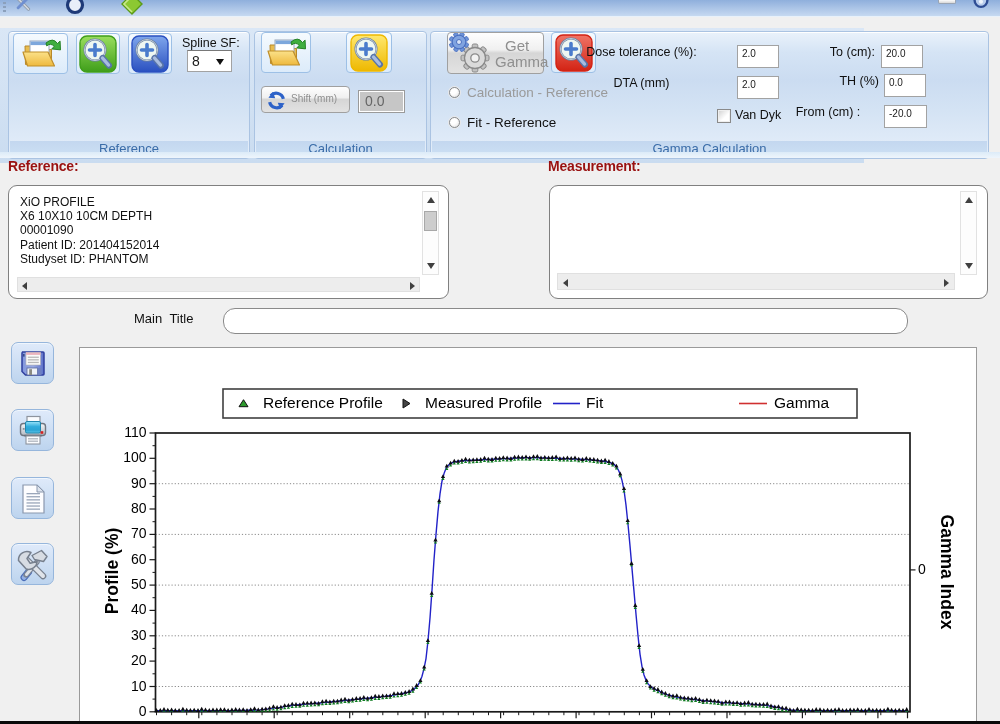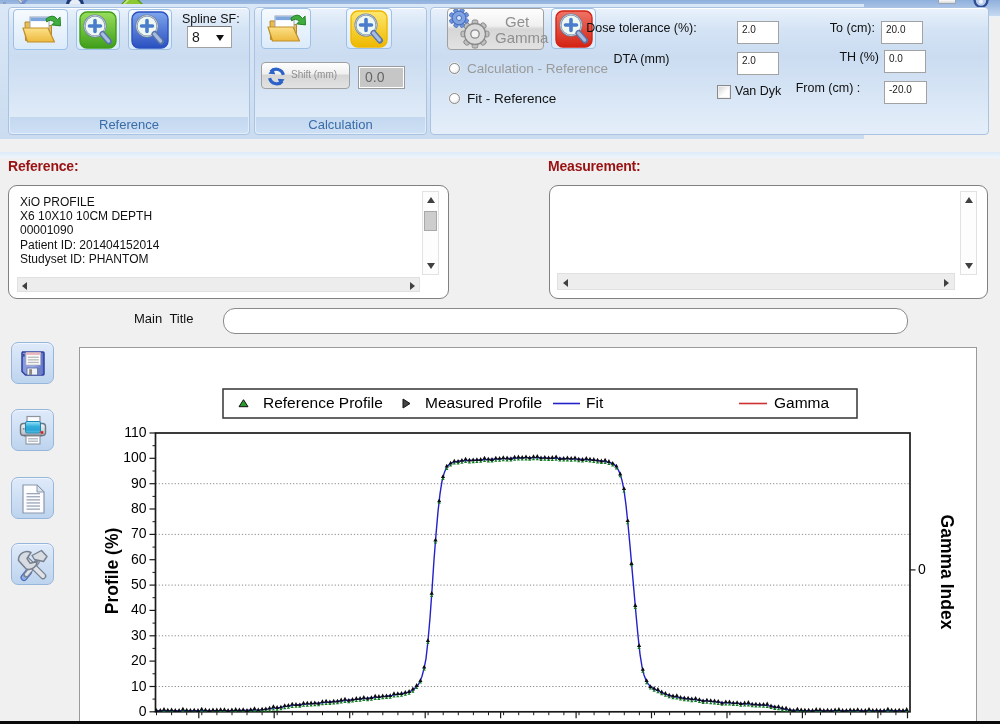--- a/index.html
+++ b/index.html
@@ -1,21 +1,21 @@
 <!DOCTYPE html>
 <html><head><meta charset="utf-8">
 <style>
 * { margin:0; padding:0; box-sizing:border-box; }
 html,body { width:1000px; height:724px; overflow:hidden; font-family:"Liberation Sans",sans-serif; background:#f0f0f0; }
 #page { position:relative; width:1000px; height:724px; }
 .abs { position:absolute; }
 
 #titlebar { left:0; top:0; width:1000px; height:17px; background:linear-gradient(#8fafdc,#c6d9f1); border-bottom:1px solid #e8f1fa; }
 
-#ribbon { left:0; top:4px; width:864px; height:135px; background:linear-gradient(#dae7f6,#cadcf0); }
+#ribbon { left:0; top:28px; width:864px; height:135px; background:linear-gradient(#dae7f6,#cadcf0); }
 #ribbonbot { left:0; top:152px; width:1000px; height:6px; background:linear-gradient(#dcebf8,#eef5fc); }
 .group { position:absolute; top:3px; height:128px; border:1px solid #aac3e2; border-radius:4px;
   background:linear-gradient(#eaf2fb 0%,#d5e4f5 16%,#cbdcf1 38%,#d4e3f4 62%,#e0ebf8 88%,#e4eefa 100%); box-shadow:inset 0 1px 0 #fff; }
 .gcap { position:absolute; left:1px; right:1px; bottom:1px; height:16px; border-radius:0 0 3px 3px;
   background:linear-gradient(#c3d7ef,#cde0f4); color:#3a6ca8; font-size:13px; text-align:center; line-height:15px; }
 .rbtn { position:absolute; border:1px solid #9dc0e6; border-radius:4px; background:linear-gradient(#f5fafe,#dcebfa); display:flex; align-items:center; justify-content:center; }
 .gray-btn { position:absolute; border:1px solid #a0a0a0; border-radius:4px;
   background:linear-gradient(#fefefe 0%,#f0f0f0 42%,#d6d6d6 50%,#e2e2e2 100%); color:#8f8f8f; }
 .field { position:absolute; background:#fff; border:1px solid #a2a2a2; font-size:10px; color:#1a1a1a; padding:2px 0 0 4px; }
 .dfield { position:absolute; background:#c6c6c6; border:1px solid #9a9a9a; box-shadow:inset 0 0 0 1px #fff; font-size:14px; color:#666; padding:2px 0 0 6px; }
@@ -219,20 +219,21 @@
     <div class="lbl" style="left:120px;top:44px;width:181px;text-align:center">DTA (mm)</div>
     <div class="field" style="left:306px;top:44px;width:42px;height:23px">2.0</div>
     <div class="abs" style="left:286px;top:77px;width:14px;height:14px;border:1px solid #8a8a8a;background:linear-gradient(135deg,#cfcfcf,#fff 60%);box-shadow:inset 0 0 0 1px #efefef"></div>
     <div class="lbl" style="left:304px;top:76px">Van Dyk</div>
     <div class="lbl" style="left:344px;top:13px;width:100px;text-align:right">To (cm):</div>
     <div class="field" style="left:450px;top:13px;width:42px;height:23px">20.0</div>
     <div class="lbl" style="left:348px;top:42px;width:100px;text-align:right">TH (%)</div>
     <div class="field" style="left:453px;top:42px;width:42px;height:23px">0.0</div>
     <div class="lbl" style="left:347px;top:73px;width:100px;text-align:center">From (cm) :</div>
     <div class="field" style="left:453px;top:73px;width:43px;height:23px">-20.0</div>
+    <div class="gcap">Gamma Calculation</div>
   </div>
 </div>
 <div id="ribbonbot" class="abs"></div>
 
 <div class="redlbl" style="left:8px;top:158px">Reference:</div>
 <div class="redlbl" style="left:548px;top:158px">Measurement:</div>
 
 <div class="tbox" style="left:8px;top:185px;width:441px;height:114px">
   <div class="abs" style="left:11px;top:9px;font-size:12px;color:#111;line-height:14.2px">XiO PROFILE<br>X6 10X10 10CM DEPTH<br>00001090<br>Patient ID: 201404152014<br>Studyset ID: PHANTOM</div>
   <div class="sbv" style="right:9px;top:5px;height:84px">

